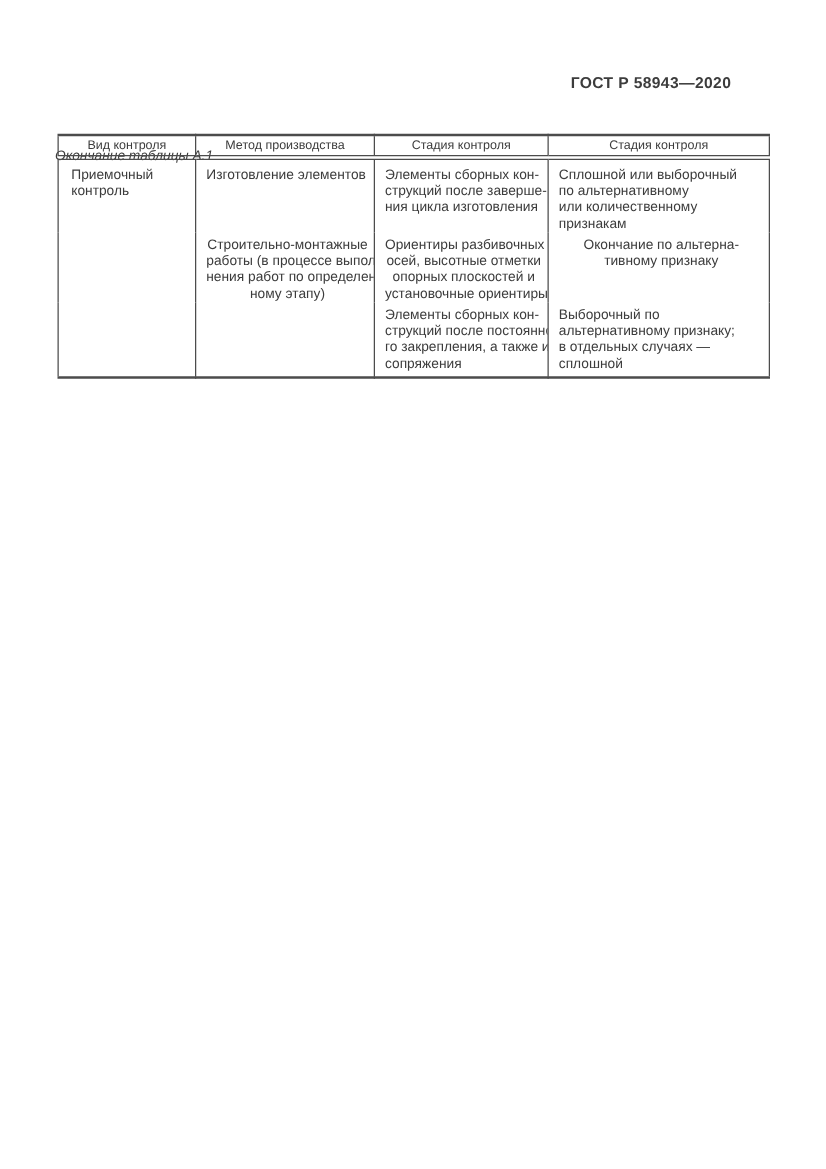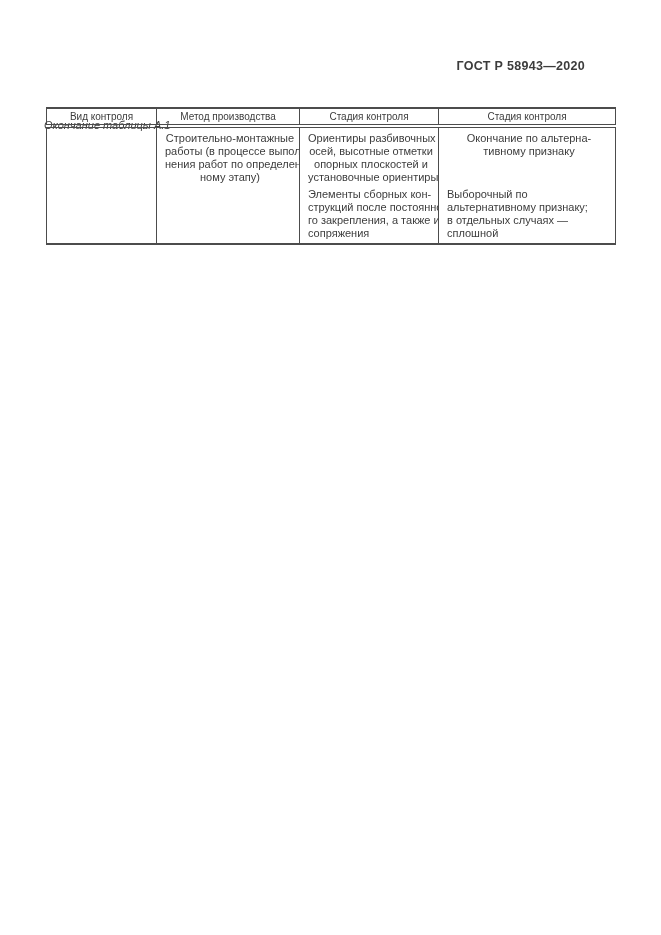--- a/index.html
+++ b/index.html
@@ -93,20 +93,32 @@
     </colgroup>
     <thead>
       <tr>
         <th>Вид контроля</th>
         <th>Метод производства</th>
         <th>Стадия контроля</th>
         <th>Стадия контроля</th>
       </tr>
     </thead>
     <tbody>
+      <tr class="row-a">
+        <td class="c1">Приемочный
+контроль</td>
+        <td>Изготовление элементов</td>
+        <td>Элементы сборных кон-
+струкций после заверше-
+ния цикла изготовления</td>
+        <td>Сплошной или выборочный
+по альтернативному
+или количественному
+признакам</td>
+      </tr>
       <tr class="row-b">
         <td class="c1"></td>
         <td>Строительно-монтажные
 работы (в процессе выпол-
 нения работ по определен-
 ному этапу)</td>
         <td>Ориентиры разбивочных
 осей, высотные отметки
 опорных плоскостей и
 установочные ориентиры</td>

